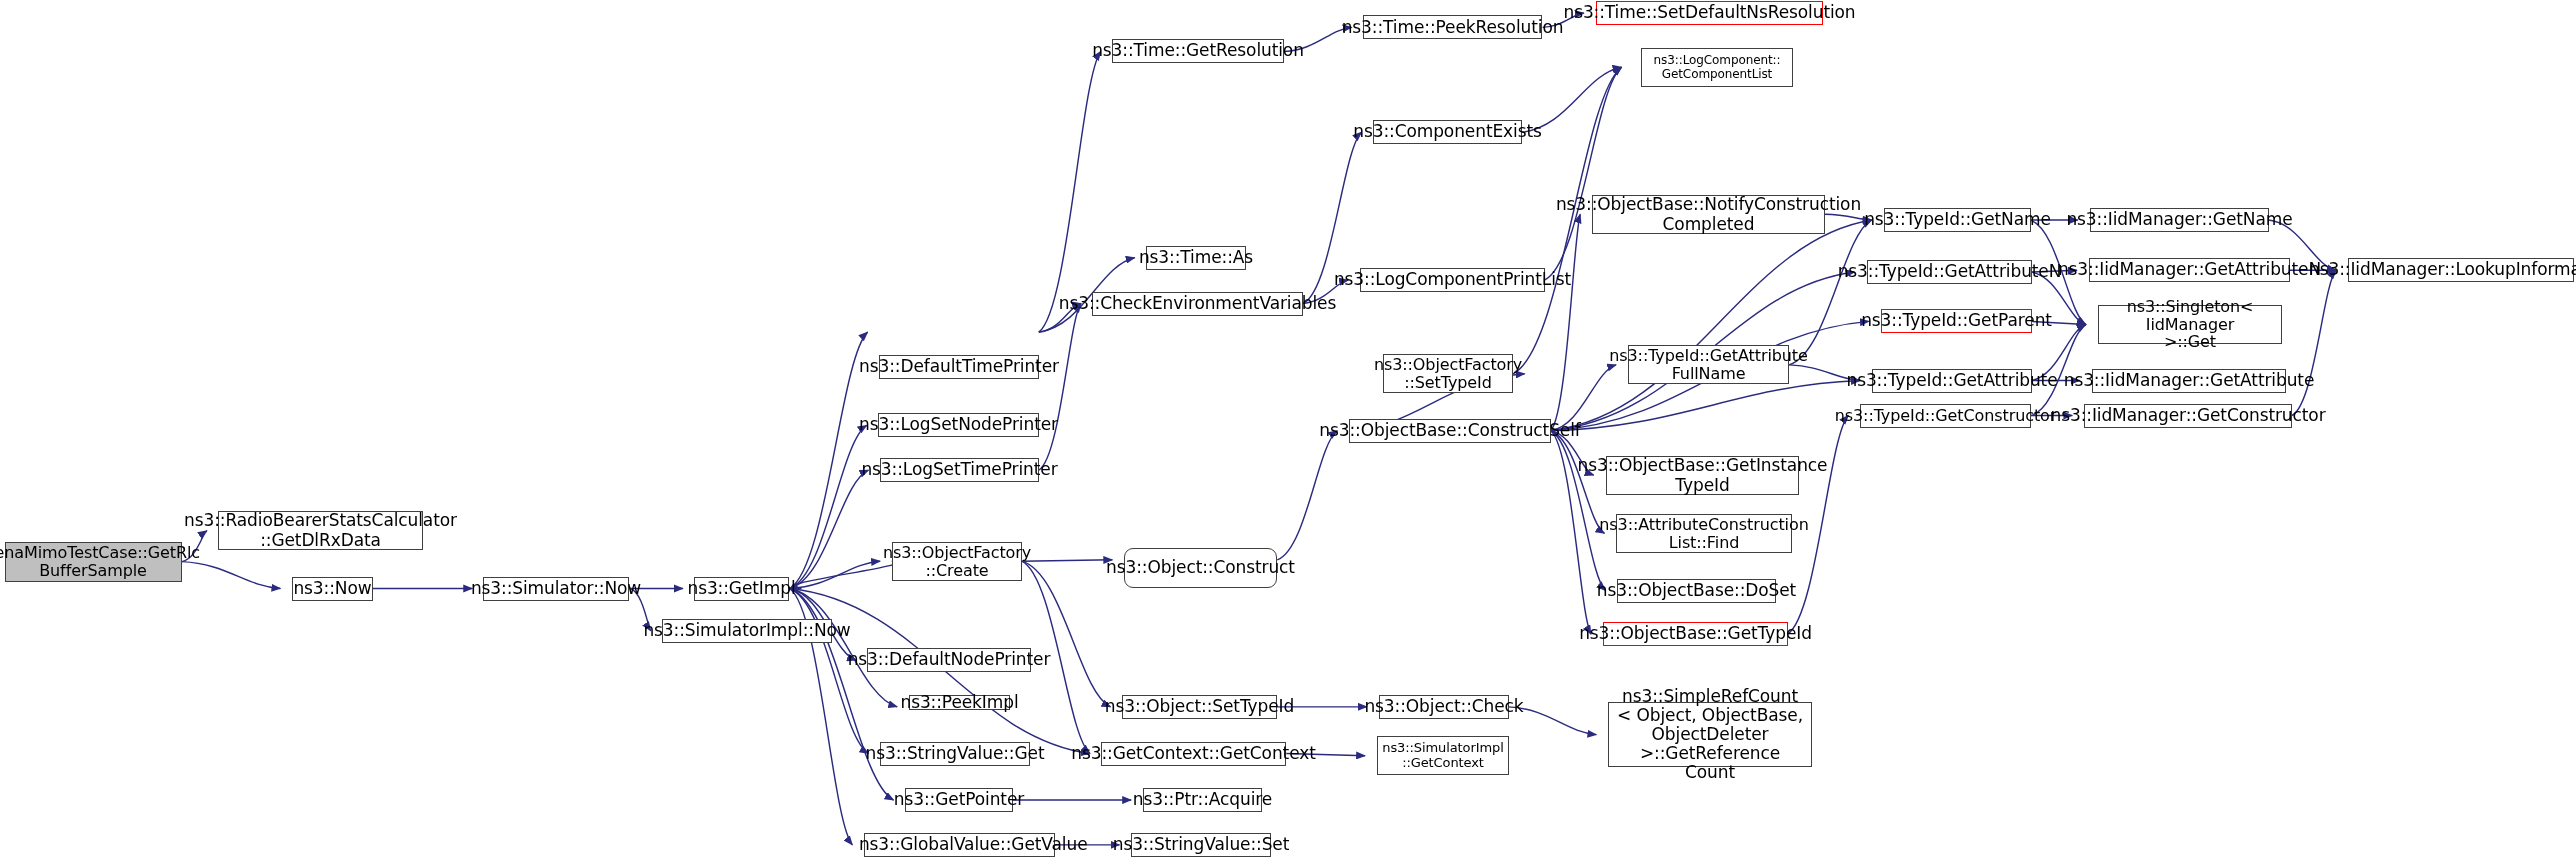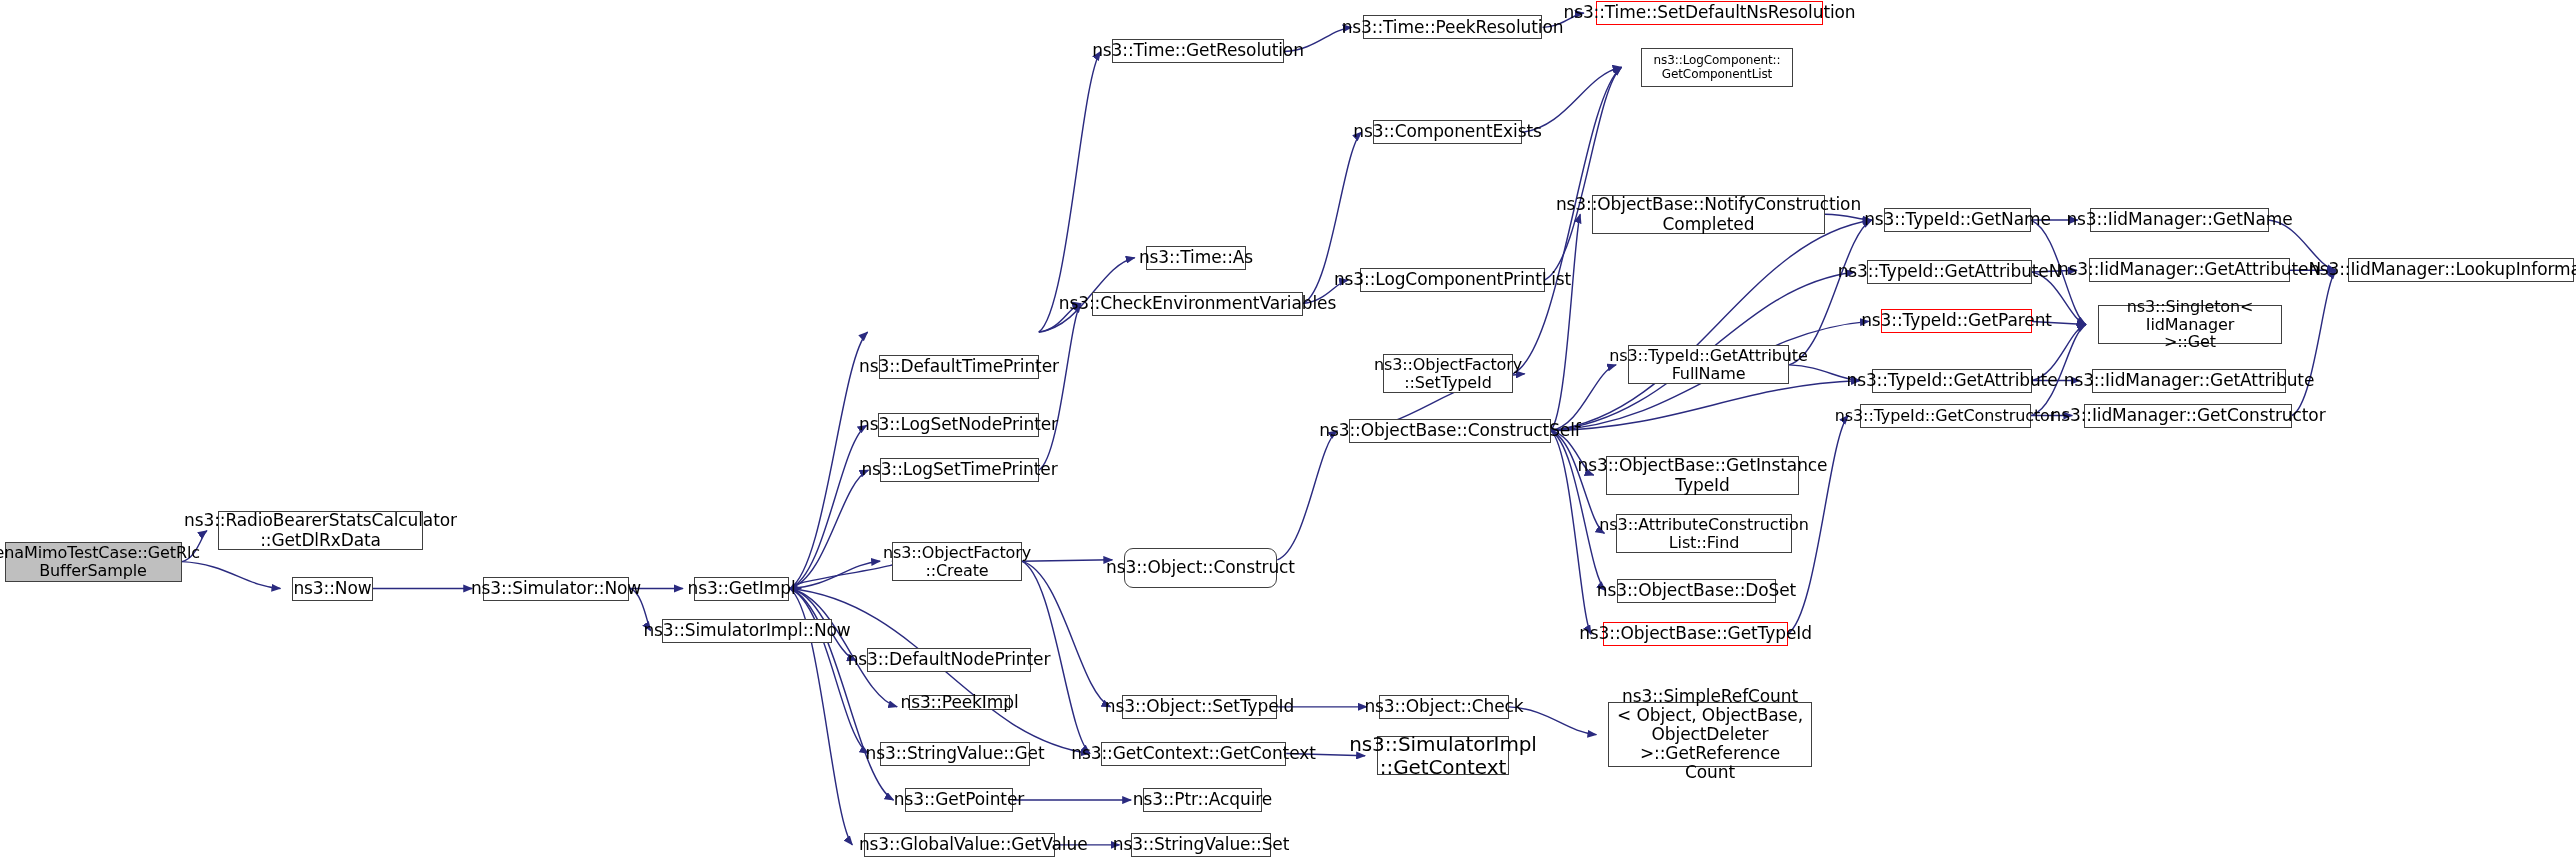--- a/index.html
+++ b/index.html
@@ -134,21 +134,21 @@
       <div class="node" style="left: 1101px; top: 742px; width: 185px; height: 24px;">ns3::GetContext::GetContext</div>
       <div class="node" style="left: 1143px; top: 788px; width: 119px; height: 24px;">ns3::Ptr::Acquire</div>
       <div class="node" style="left: 1131px; top: 833px; width: 140px; height: 24px;">ns3::StringValue::Set</div>
       <div class="node" style="left: 1363px; top: 15.2px; width: 179px; height: 24px;">ns3::Time::PeekResolution</div>
       <div class="node" style="left: 1373px; top: 120px; width: 149px; height: 24px;">ns3::ComponentExists</div>
       <div class="node" style="left: 1360px; top: 268px; width: 185px; height: 24px;">ns3::LogComponentPrintList</div>
       <div class="node" style="left: 1383px; top: 354px; width: 130px; height: 39px; font-size: 16px;">ns3::ObjectFactory
 ::SetTypeId</div>
       <div class="node" style="left: 1349px; top: 419px; width: 202px; height: 24px;">ns3::ObjectBase::ConstructSelf</div>
       <div class="node" style="left: 1379px; top: 695px; width: 130px; height: 24px;">ns3::Object::Check</div>
-      <div class="node" style="left: 1377px; top: 736px; width: 132px; height: 39px; font-size: 20px;">ns3::SimulatorImpl
+      <div class="node" style="left: 1377px; top: 736px; width: 132px; height: 39px; font-size: 13px;">ns3::SimulatorImpl
 ::GetContext</div>
       <div class="node red" style="left: 1596px; top: 0.9px; width: 227px; height: 24px;">ns3::Time::SetDefaultNsResolution</div>
       <div class="node" style="left: 1633px; top: 48px; width: 152px; height: 39px; font-size: 12px; margin-left: 8px;">ns3::LogComponent::
 GetComponentList</div>
       <div class="node" style="left: 1592px; top: 195px; width: 233px; height: 39px;">ns3::ObjectBase::NotifyConstruction
 Completed</div>
       <div class="node" style="left: 1628px; top: 345px; width: 161px; height: 39px; font-size: 16px;">ns3::TypeId::GetAttribute
 FullName</div>
       <div class="node" style="left: 1606px; top: 456px; width: 193px; height: 39px;">ns3::ObjectBase::GetInstance
 TypeId</div>

